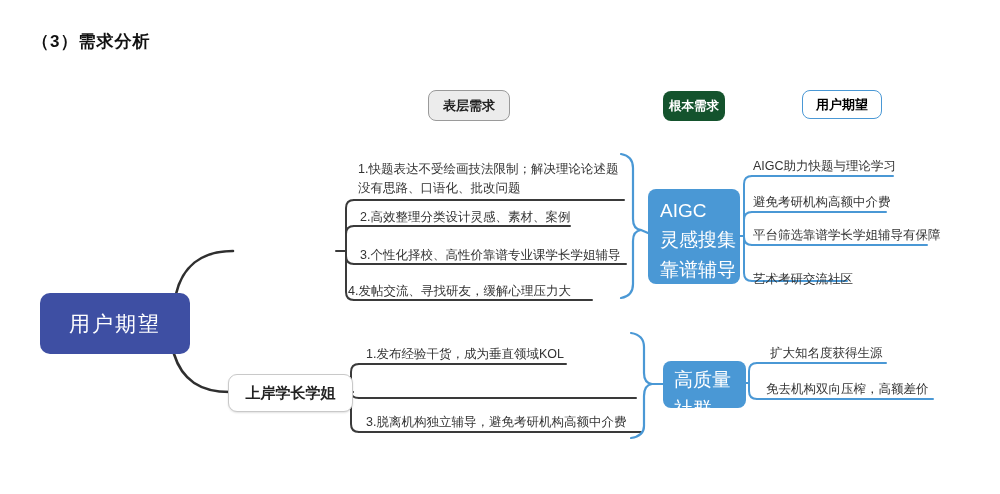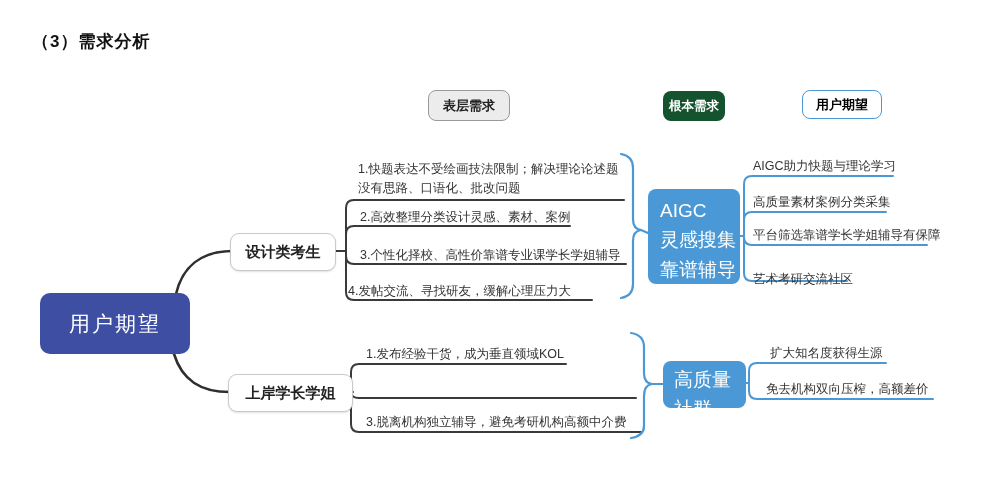--- a/index.html
+++ b/index.html
@@ -102,21 +102,20 @@
   </svg>
 
   <div class="abs page-title">（3）需求分析</div>
 
   <div class="abs hdr hdr-gray">表层需求</div>
   <div class="abs hdr hdr-blue">根本需求</div>
   <div class="abs hdr hdr-outline">用户期望</div>
 
   <div class="abs root-node">用户期望</div>
 
-  <div class="abs branch-node branch-1">设计类考生</div>
   <div class="abs branch-node branch-2">上岸学长学姐</div>
 
   <div class="abs need-item" style="left:358px;top:160px;width:272px;">1.快题表达不受绘画技法限制；解决理论论述题没有思路、口语化、批改问题</div>
   <div class="abs need-item nowrap" style="left:360px;top:208px;">2.高效整理分类设计灵感、素材、案例</div>
   <div class="abs need-item nowrap" style="left:360px;top:246px;">3.个性化择校、高性价靠谱专业课学长学姐辅导</div>
   <div class="abs need-item nowrap" style="left:348px;top:282px;">4.发帖交流、寻找研友，缓解心理压力大</div>
 
   <div class="abs need-item nowrap" style="left:366px;top:345px;">1.发布经验干货，成为垂直领域KOL</div>
   <div class="abs need-item nowrap" style="left:366px;top:413px;">3.脱离机构独立辅导，避免考研机构高额中介费</div>
 
@@ -125,20 +124,20 @@
     <div>灵感搜集</div>
     <div>靠谱辅导</div>
     <div>交流社区</div>
   </div>
   <div class="abs need-item nowrap" style="left:753px;top:157px;">AIGC助力快题与理论学习</div>
 
   <div class="abs blue-node blue-node-2">
     <div>高质量社群</div>
     <div>知识付费</div>
   </div>
-  <div class="abs need-item nowrap" style="left:753px;top:193px;">高质量素材案例分类采集</div>
+  <div class="abs need-item nowrap" style="left:753px;top:193px;">避免考研机构高额中介费</div>
   <div class="abs need-item nowrap" style="left:753px;top:226px;">平台筛选靠谱学长学姐辅导有保障</div>
   <div class="abs need-item nowrap" style="left:753px;top:262px;margin-top:8px;">艺术考研交流社区</div>
 
   <div class="abs need-item nowrap" style="left:766px;top:380px;">免去机构双向压榨，高额差价</div>
   <div class="abs need-item nowrap" style="left:770px;top:344px;">扩大知名度获得生源</div>
 
 </div>
 
 </body></html>

